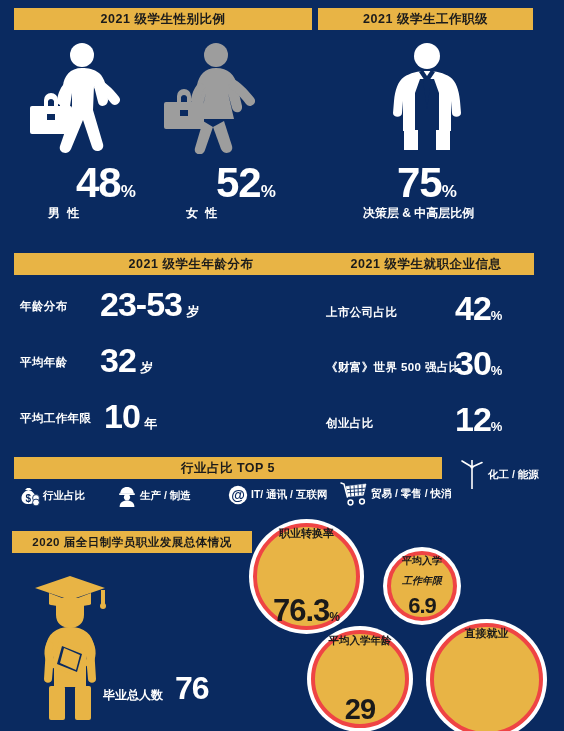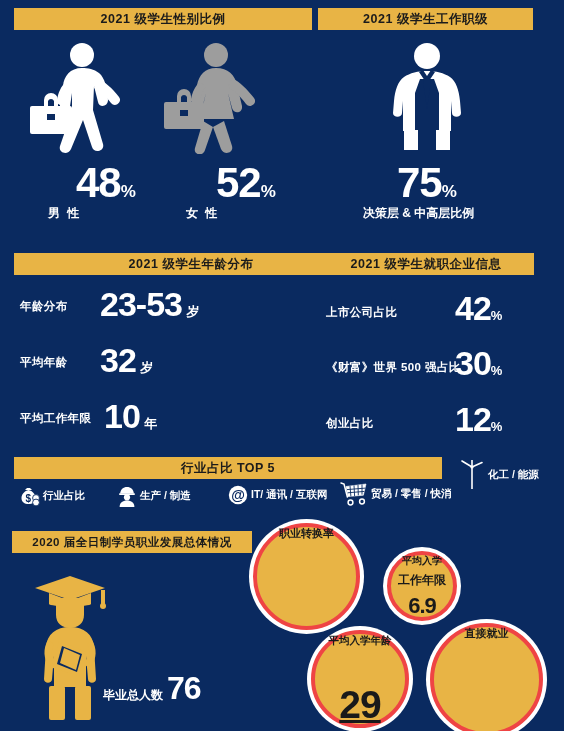--- a/index.html
+++ b/index.html
@@ -58,21 +58,21 @@
     border:4px solid #ef4444;
     box-shadow:0 0 0 4px #ffffff;
     display:flex; flex-direction:column;
     align-items:center; justify-content:space-between;
     text-align:center;
   }
   .bubble .bl{ font-size:11px; font-weight:bold; line-height:1.15; }
   .bubble .bv{ font-weight:bold; letter-spacing:-1px; line-height:1; }
   .bubble .bp{ font-size:12px; font-weight:bold; letter-spacing:0; }
 
-  .grad-total{ position:absolute; display:flex; align-items:baseline; gap:4px; }
+  .grad-total{ position:absolute; display:flex; align-items:baseline; gap:12px; }
   .grad-total .gl{ font-size:12px; font-weight:bold; }
   .grad-total .gv{ font-size:32px; font-weight:bold; letter-spacing:-1px; }
 </style>
 </head>
 <body>
 
 <div class="title-bar" style="left:14px; top:8px; width:298px;">
   <span>2021 级学生性别比例</span>
 </div>
 
@@ -291,32 +291,35 @@
   </svg>
 </div>
 
 <div class="grad-total" style="left:103px; top:670px;">
   <span class="gl">毕业总人数</span>
   <span class="gv">76</span>
 </div>
 
 <div class="bubble" style="left:253px; top:523px; width:107px; height:107px;">
   <div class="bl">职业转换率</div>
+  <div style="margin-top:4px;">
+    <span class="bv" style="font-size:31px;">76.3</span><span class="bp">%</span>
+  </div>
 </div>
 
 <div class="bubble" style="left:387px; top:551px; width:70px; height:70px;">
   <div class="bl" style="font-size:10px;">平均入学</div>
-  <div class="bl" style="font-size:12px;">工作年限</div>
+  <div class="bl" style="font-size:10px;font-style:italic;">工作年限</div>
   <div>
     <span class="bv" style="font-size:22px;">6.9</span>
   </div>
 </div>
 
 <div class="bubble" style="left:311px; top:630px; width:98px; height:98px;">
   <div class="bl" style="font-size:10.5px;">平均入学年龄</div>
   <div style="margin-top:2px;">
-    <span class="bv" style="font-size:39px;text-decoration:underline;">29</span>
+    <span class="bv" style="font-size:29px;">29</span>
   </div>
 </div>
 
 <div class="bubble" style="left:430px; top:623px; width:113px; height:113px;">
   <div class="bl">直接就业</div>
 </div>
 
 </body></html>

